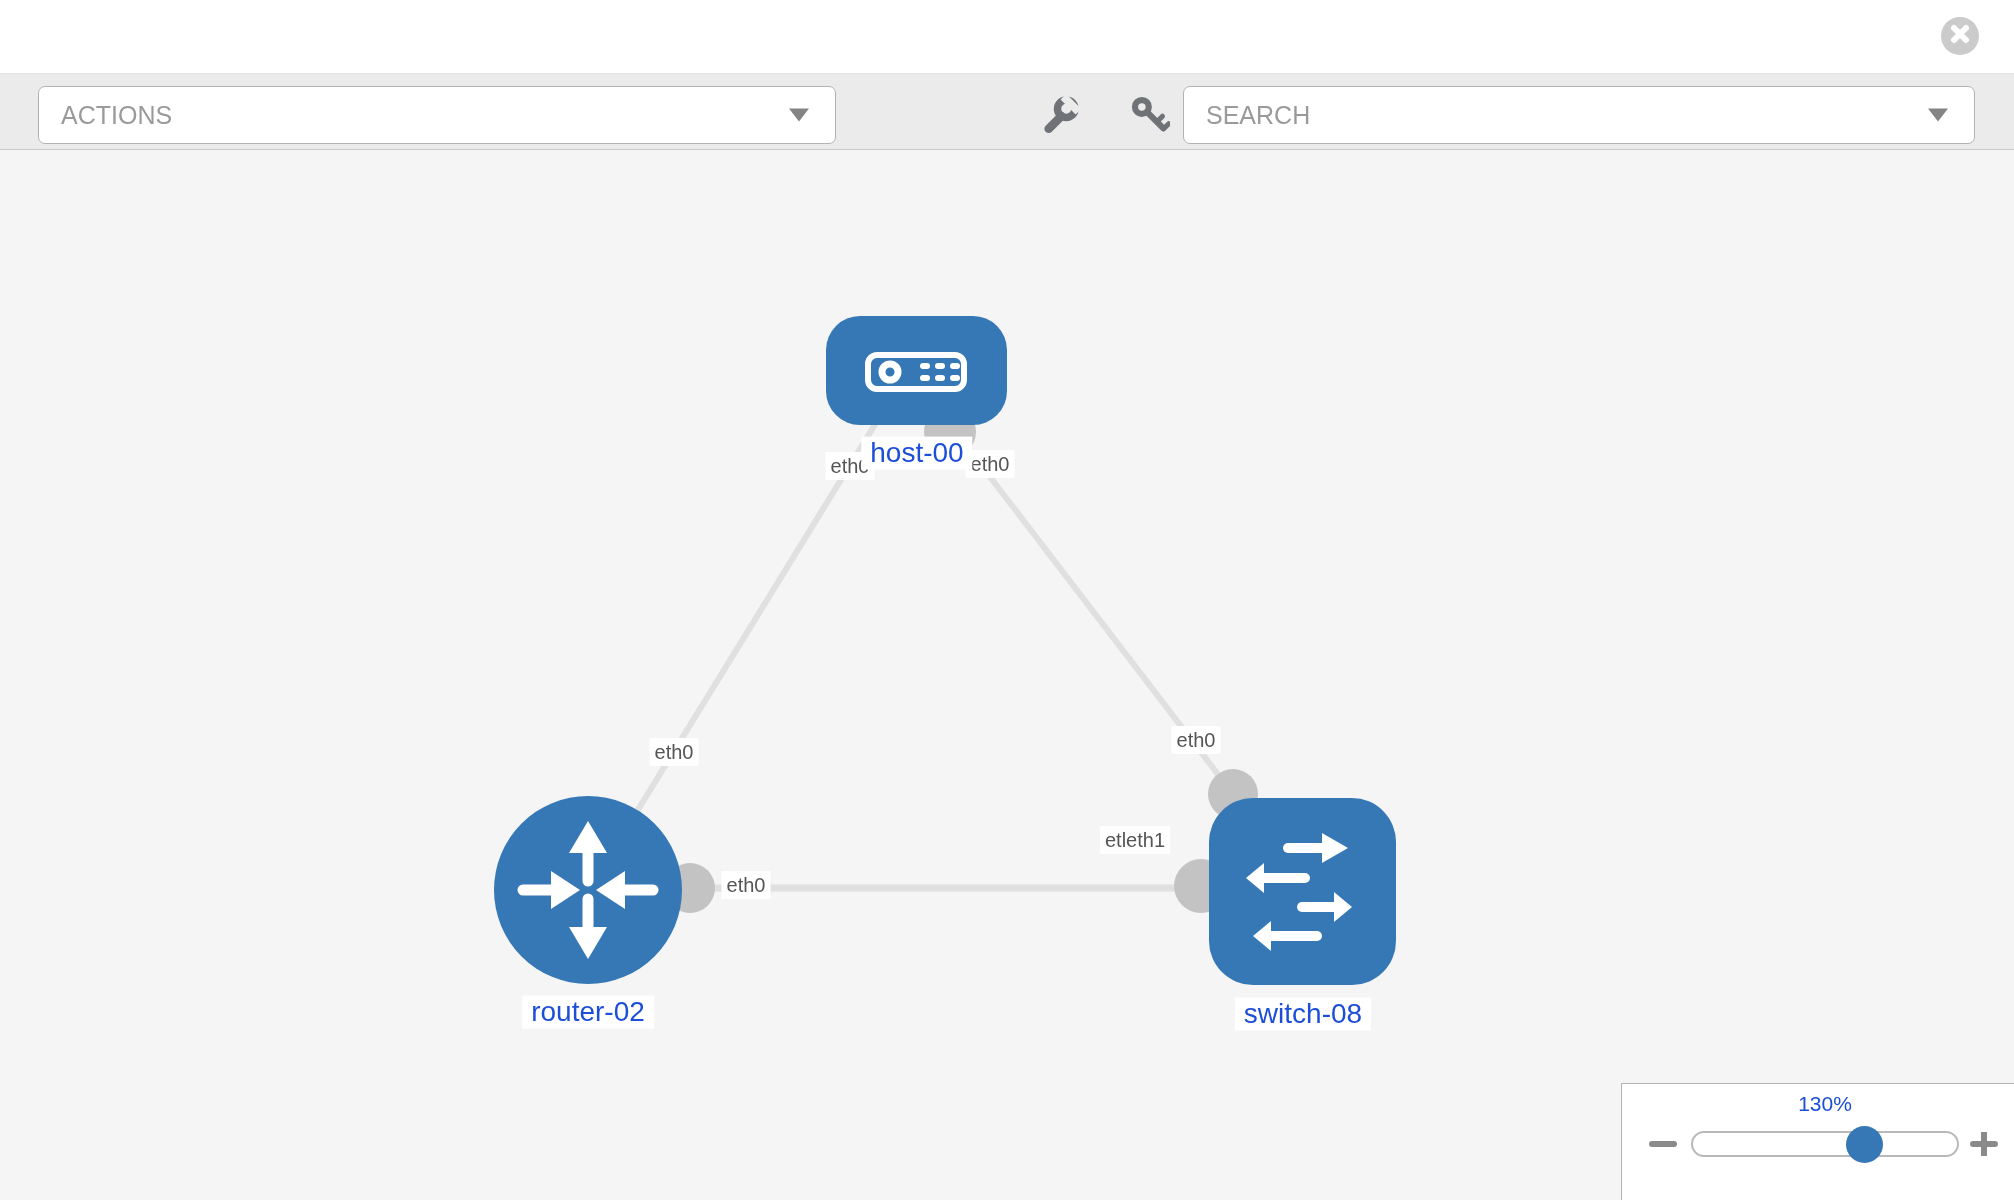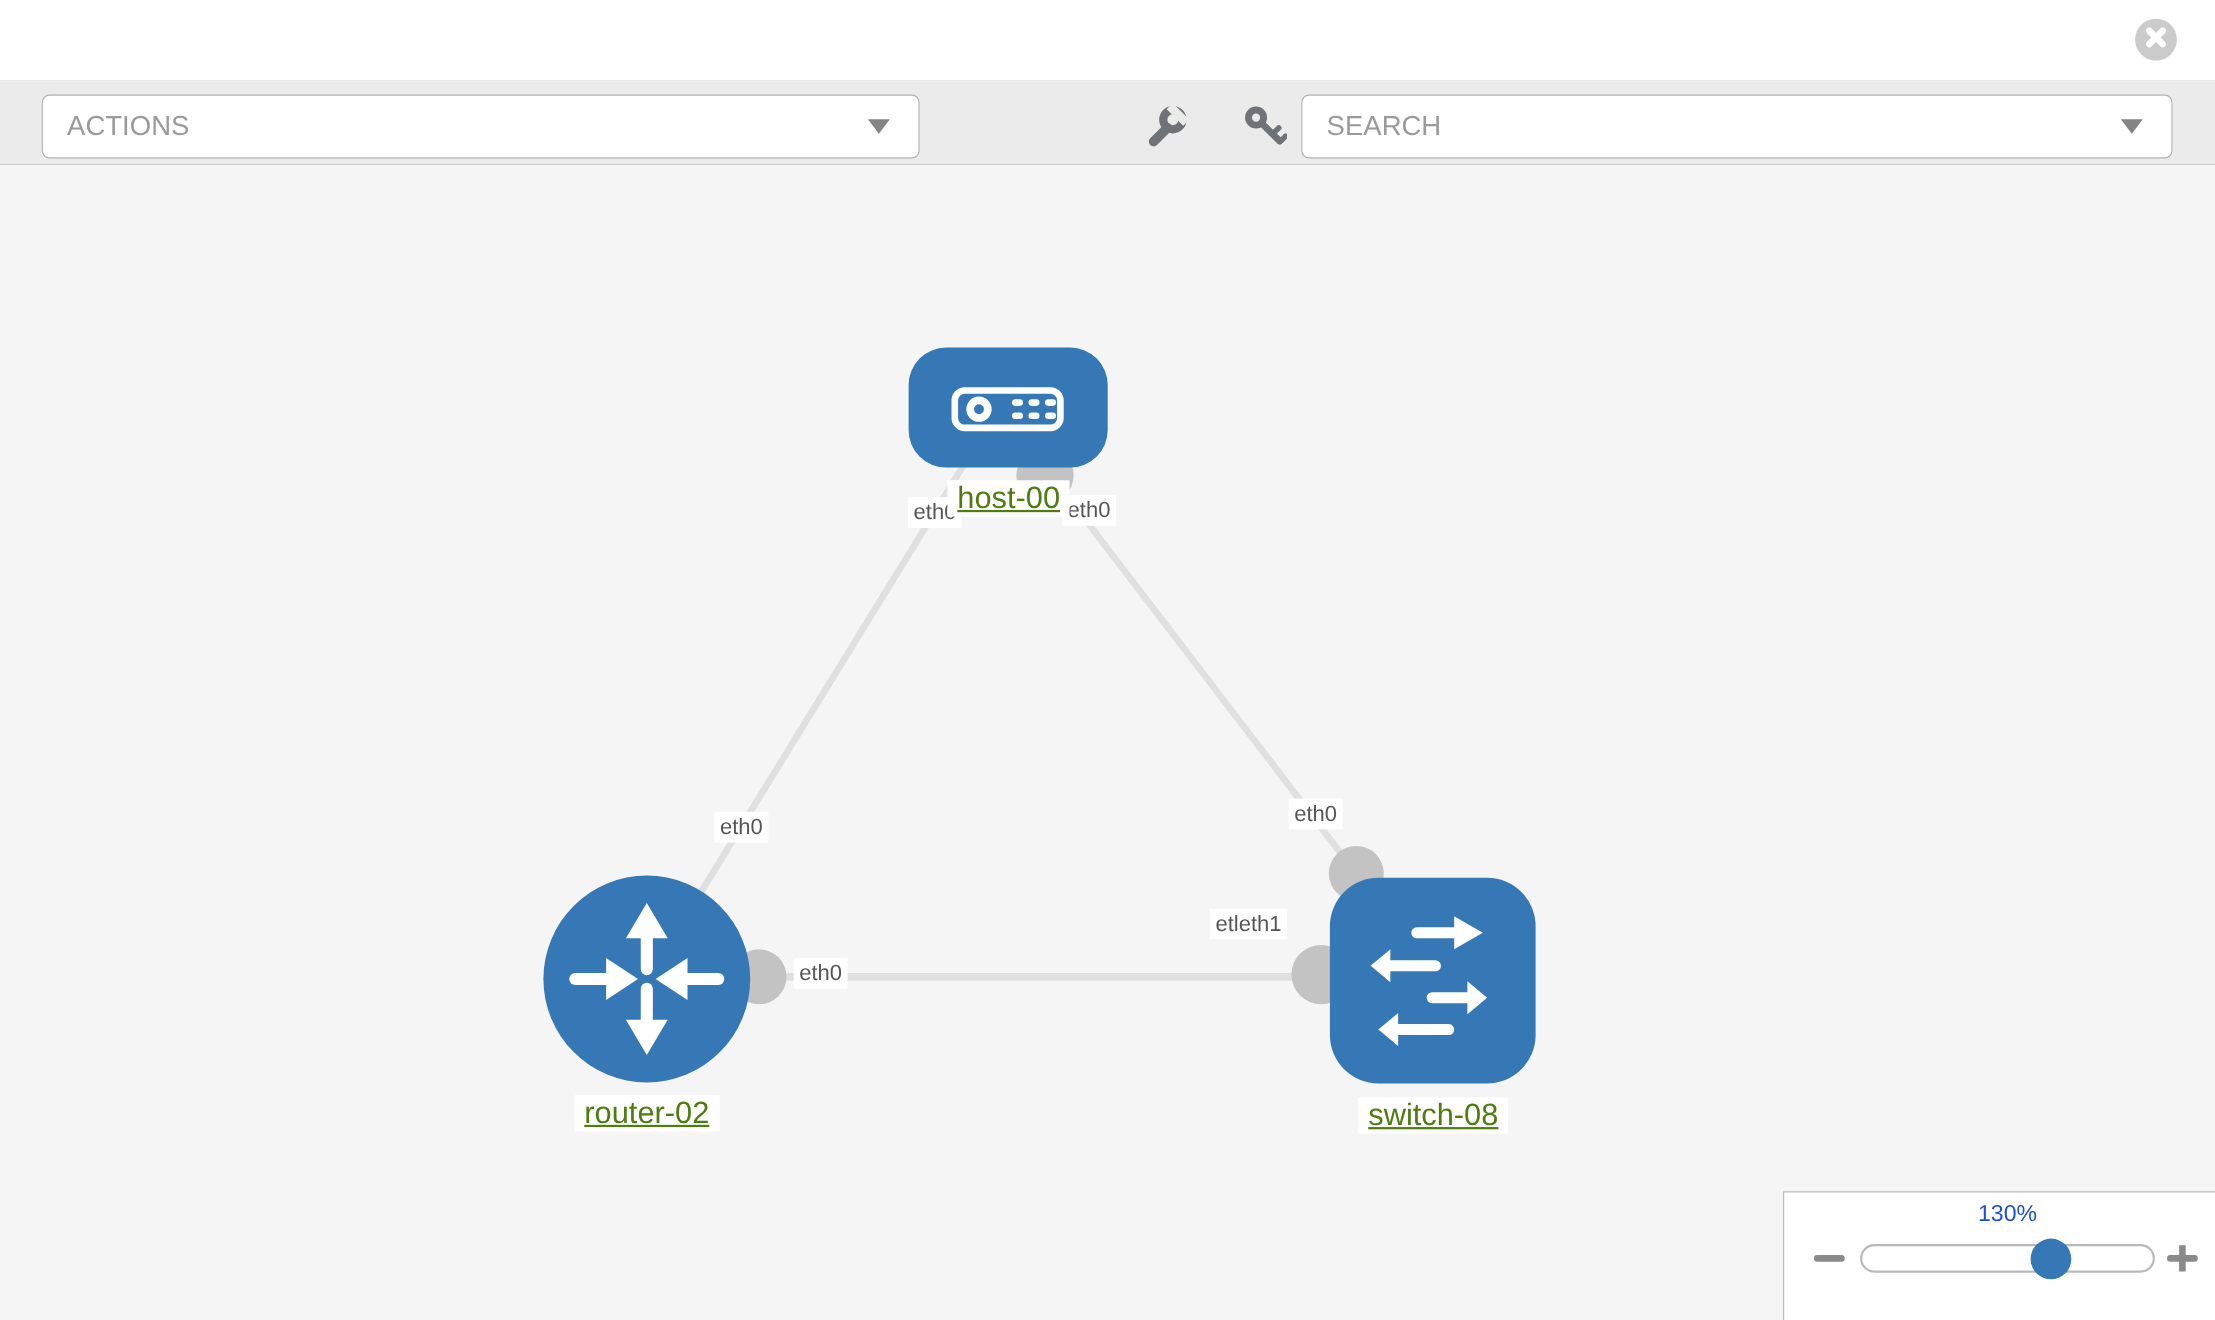--- a/index.html
+++ b/index.html
@@ -23,21 +23,21 @@
     width:0;height:0;border-left:10px solid transparent;border-right:10px solid transparent;border-top:13px solid #848484;}
   .sel-actions{left:38px;width:798px;}
   .sel-search{left:1183px;width:792px;}
   .tools{position:absolute;left:1040px;top:12px;width:130px;height:58px;display:flex;align-items:center;justify-content:space-between;}
   .tool-ic{width:40px;height:40px;cursor:pointer;}
   
   .canvas{position:absolute;top:150px;left:0;width:2014px;height:1050px;background:#f5f5f5;}
   .graph-svg{position:absolute;top:0;left:0;}
   .lbl{position:absolute;transform:translate(-50%,-50%);background:#fff;color:#555;
     font-size:20px;line-height:1.1;padding:3px 5px;white-space:nowrap;}
-  .node-lbl{font-size:28px;padding:1px 9px;color:#4d7c0f;text-decoration:underline;}
+  .node-lbl{font-size:28px;padding:1px 9px;color:#1d4ed8;}
   
   .zoom-panel{position:absolute;left:1621px;top:933px;right:-2px;bottom:-2px;background:#fff;border:1px solid #b3b3b3;}
   .zoom-level{position:absolute;left:69px;top:8px;width:268px;text-align:center;font-size:21px;color:#1d4ed8;}
   .zoom-minus{position:absolute;left:26px;top:48px;width:30px;height:24px;cursor:pointer;}
   .zoom-plus{position:absolute;left:347px;top:48px;width:30px;height:24px;cursor:pointer;}
   .zoom-track{position:absolute;left:69px;top:47px;width:268px;height:26px;border:2px solid #b9b9b9;border-radius:15px;
     background:#fff;box-sizing:border-box;cursor:pointer;}
   .zoom-handle{position:absolute;left:224px;top:42px;width:37px;height:37px;border-radius:50%;background:#3578b5;cursor:grab;}
 </style>
 </head>

